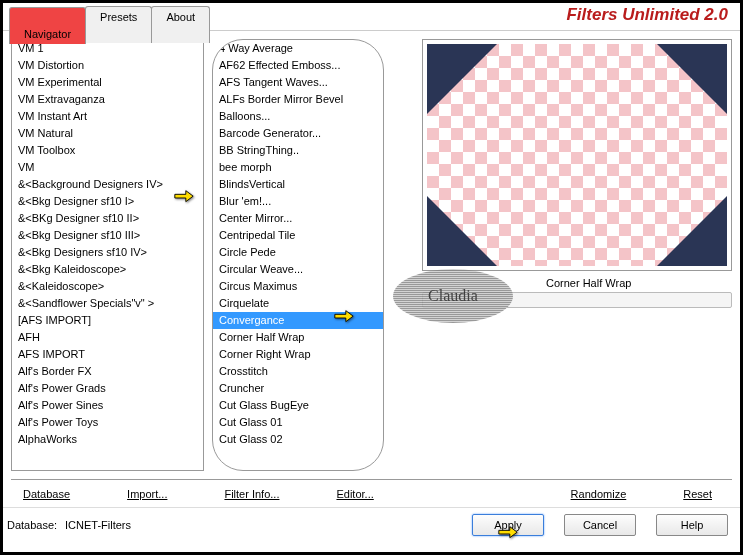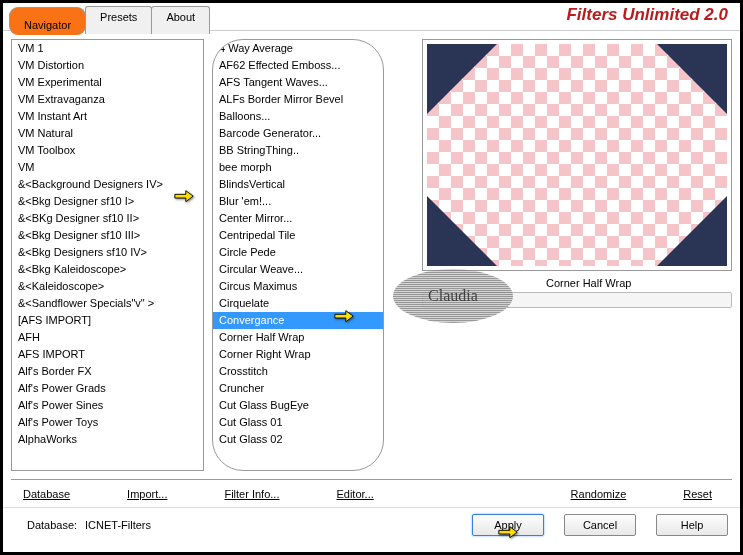--- a/index.html
+++ b/index.html
@@ -3,21 +3,21 @@
 <meta charset="utf-8">
 <style>
 * { box-sizing: border-box; margin: 0; padding: 0; }
 body { font-family: "Segoe UI", Tahoma, Arial, sans-serif; font-size: 11px; background: #fff; width: 743px; height: 555px; overflow: hidden; border: 3px solid #000; position: relative; }
 .header { height: 28px; background: #fff; position: relative; border-bottom: 1px solid #ccc; }
 .header-right { position: absolute; right: 4px; top: 0; height: 24px; display: flex; align-items: center; }
 .header-title { font-family: Arial, sans-serif; font-size: 17px; font-weight: bold; font-style: italic; color: #b91c1c; padding-right: 8px; background: #fff; }
 .header-bar { position: absolute; left: 180px; right: 0; top: 5px; height: 14px; background: linear-gradient(90deg, #fff 0%, #2050c0 40%, #2050c0 100%); border-radius: 7px 0 0 7px; z-index: -1; }
 .tabs { position: absolute; left: 6px; top: 3px; display: flex; z-index: 2; }
 .tab { padding: 4px 14px; border: 1px solid #999; border-bottom: none; background: #f0f0f0; font-size: 11px; border-radius: 3px 3px 0 0; margin-right: -1px; cursor: pointer; }
-.tab.active { background: #f97316; position: relative; top: 1px; padding-top: 11px; border-radius: 9px; }
+.tab.active { background: #ef4444; position: relative; top: 1px; padding-top: 20px; }
 .main { display: flex; padding: 8px; gap: 8px; height: 448px; }
 .listbox { border: 1px solid #999; background: #fff; overflow-y: scroll; position: relative; }
 .list-left { width: 193px; }
 .list-mid { width: 172px; border-radius: 31px; }
 .list-item { padding: 1px 6px; white-space: nowrap; cursor: default; font-size: 11px; line-height: 15px; }
 .list-item.selected { background: #3399ff; color: #fff; }
 .right-panel { flex: 1; display: flex; flex-direction: column; }
 .preview { width: 310px; height: 232px; border: 1px solid #999; background: #fff; padding: 4px; position: relative; margin-left: auto; }
 .preview-canvas { width: 100%; height: 100%; position: relative; background-image: linear-gradient(45deg, #f4c4c8 25%, transparent 25%), linear-gradient(-45deg, #f4c4c8 25%, transparent 25%), linear-gradient(45deg, transparent 75%, #f4c4c8 75%), linear-gradient(-45deg, transparent 75%, #f4c4c8 75%); background-size: 24px 24px; background-position: 0 0, 0 12px, 12px -12px, -12px 0px; background-color: #fff; }
 .corner-tri { position: absolute; width: 0; height: 0; }
@@ -25,21 +25,21 @@
 .tr { top: 0; right: 0; border-top: 70px solid #2a3555; border-left: 70px solid transparent; }
 .bl { bottom: 0; left: 0; border-bottom: 70px solid #2a3555; border-right: 70px solid transparent; }
 .br { bottom: 0; right: 0; border-bottom: 70px solid #2a3555; border-left: 70px solid transparent; }
 .param-label { font-size: 11px; padding: 6px 2px 2px 4px; }
 .param-row { display: flex; align-items: center; gap: 4px; margin: 1px 0; }
 .slider-track { flex: 1; height: 16px; border: 1px solid #bbb; background: #f5f5f5; position: relative; border-radius: 2px; }
 .slider-fill { height: 100%; background: #ddd; }
 .spacer { flex: 1; }
 .bottom-bar { display: flex; align-items: center; padding: 4px 12px; border-top: 1px solid #999; margin: 0 8px; height: 28px; gap: 29px; }
 .bottom-link { text-decoration: underline; margin-right: 28px; font-size: 11px; cursor: pointer; }
-.footer { display: flex; align-items: center; padding: 6px 12px 4px 24px; border-top: 1px solid #ddd; }
+.footer { display: flex; align-items: center; padding: 6px 12px 4px 4px; border-top: 1px solid #ddd; }
 .info-block { font-size: 11px; line-height: 14px; }
 .info-row { display: flex; }
 .info-label { width: 58px; }
 .btn-row { margin-left: auto; display: flex; gap: 20px; }
 .btn { min-width: 72px; height: 22px; border: 1px solid #888; background: linear-gradient(#fdfdfd, #e8e8e8); font-size: 11px; border-radius: 2px; cursor: pointer; }
 .btn.primary { border: 1px solid #3a7edb; box-shadow: 0 0 2px #5a9eff; }
 .pointer { position: absolute; width: 22px; height: 18px; z-index: 10; pointer-events: none; }
 .pointer svg { filter: drop-shadow(1px 1px 1px rgba(0,0,0,0.5)); }
 .watermark { position: absolute; left: 390px; top: 266px; width: 120px; height: 54px; z-index: 20; pointer-events: none; background: repeating-linear-gradient(0deg, #888 0px, #888 1px, #ccc 1px, #ccc 2px); border-radius: 50%; opacity: 0.85; display: flex; align-items: center; justify-content: center; }
 .watermark span { font-family: cursive; font-size: 16px; color: #222; }

